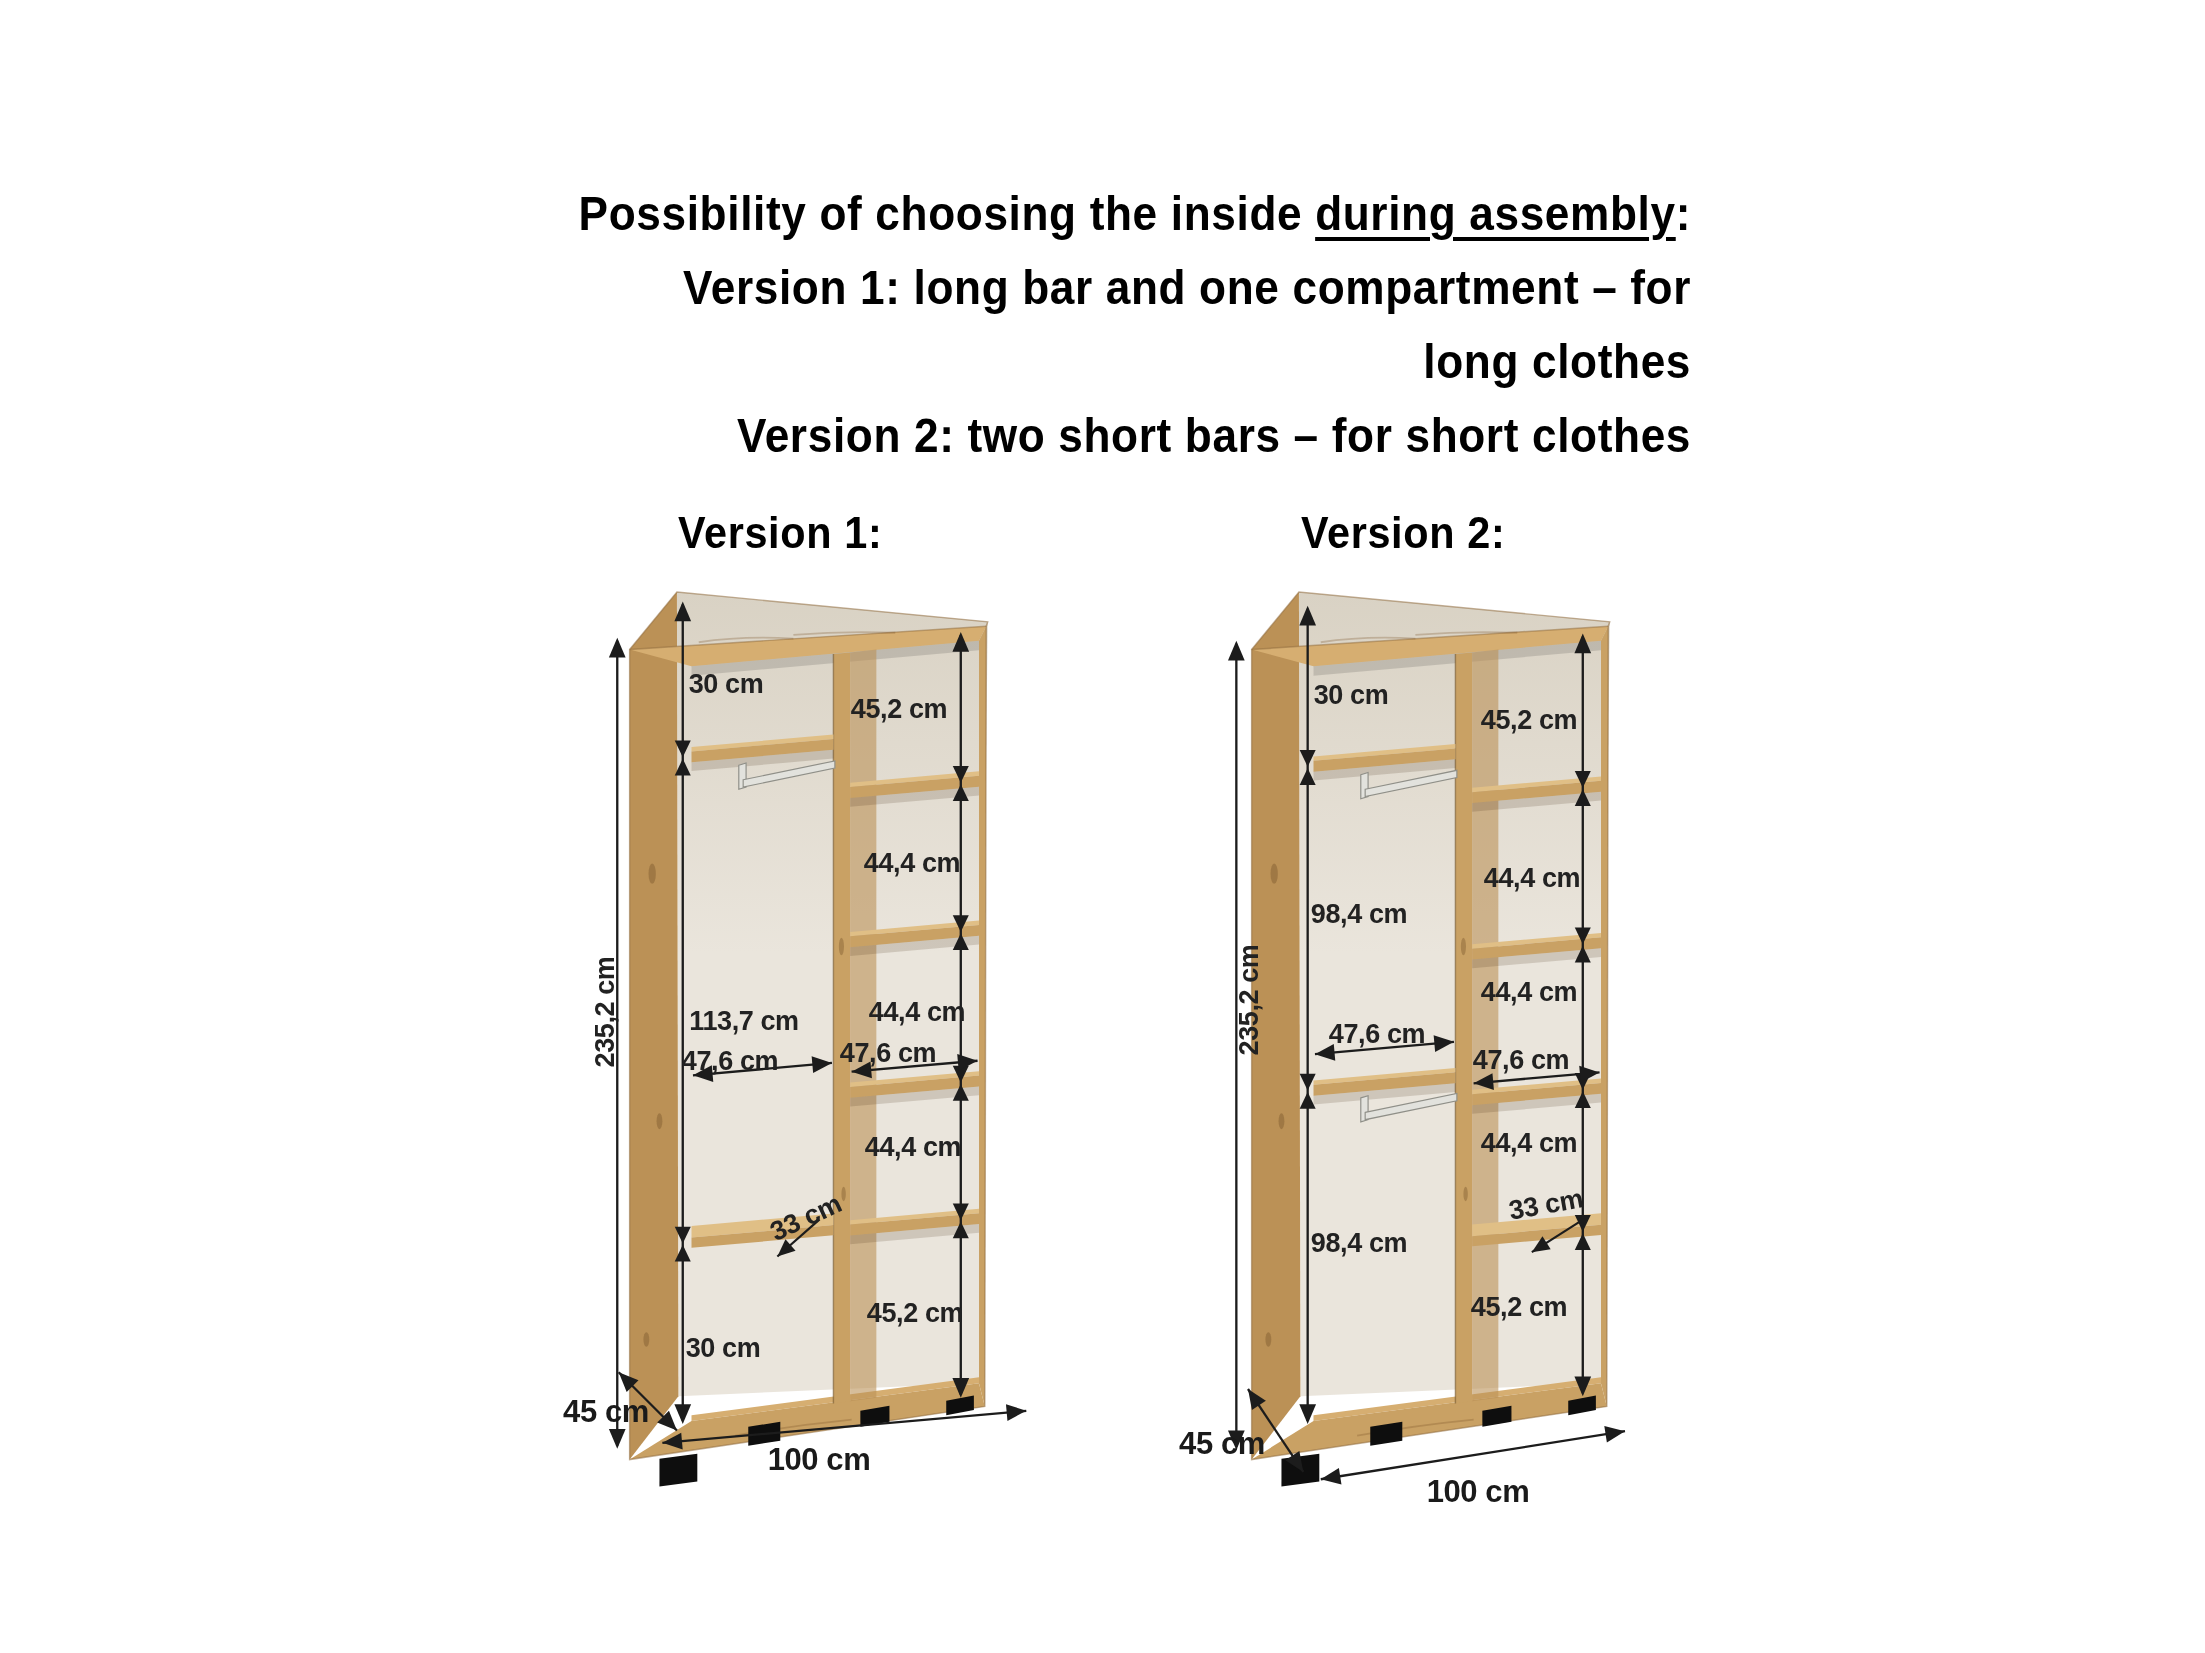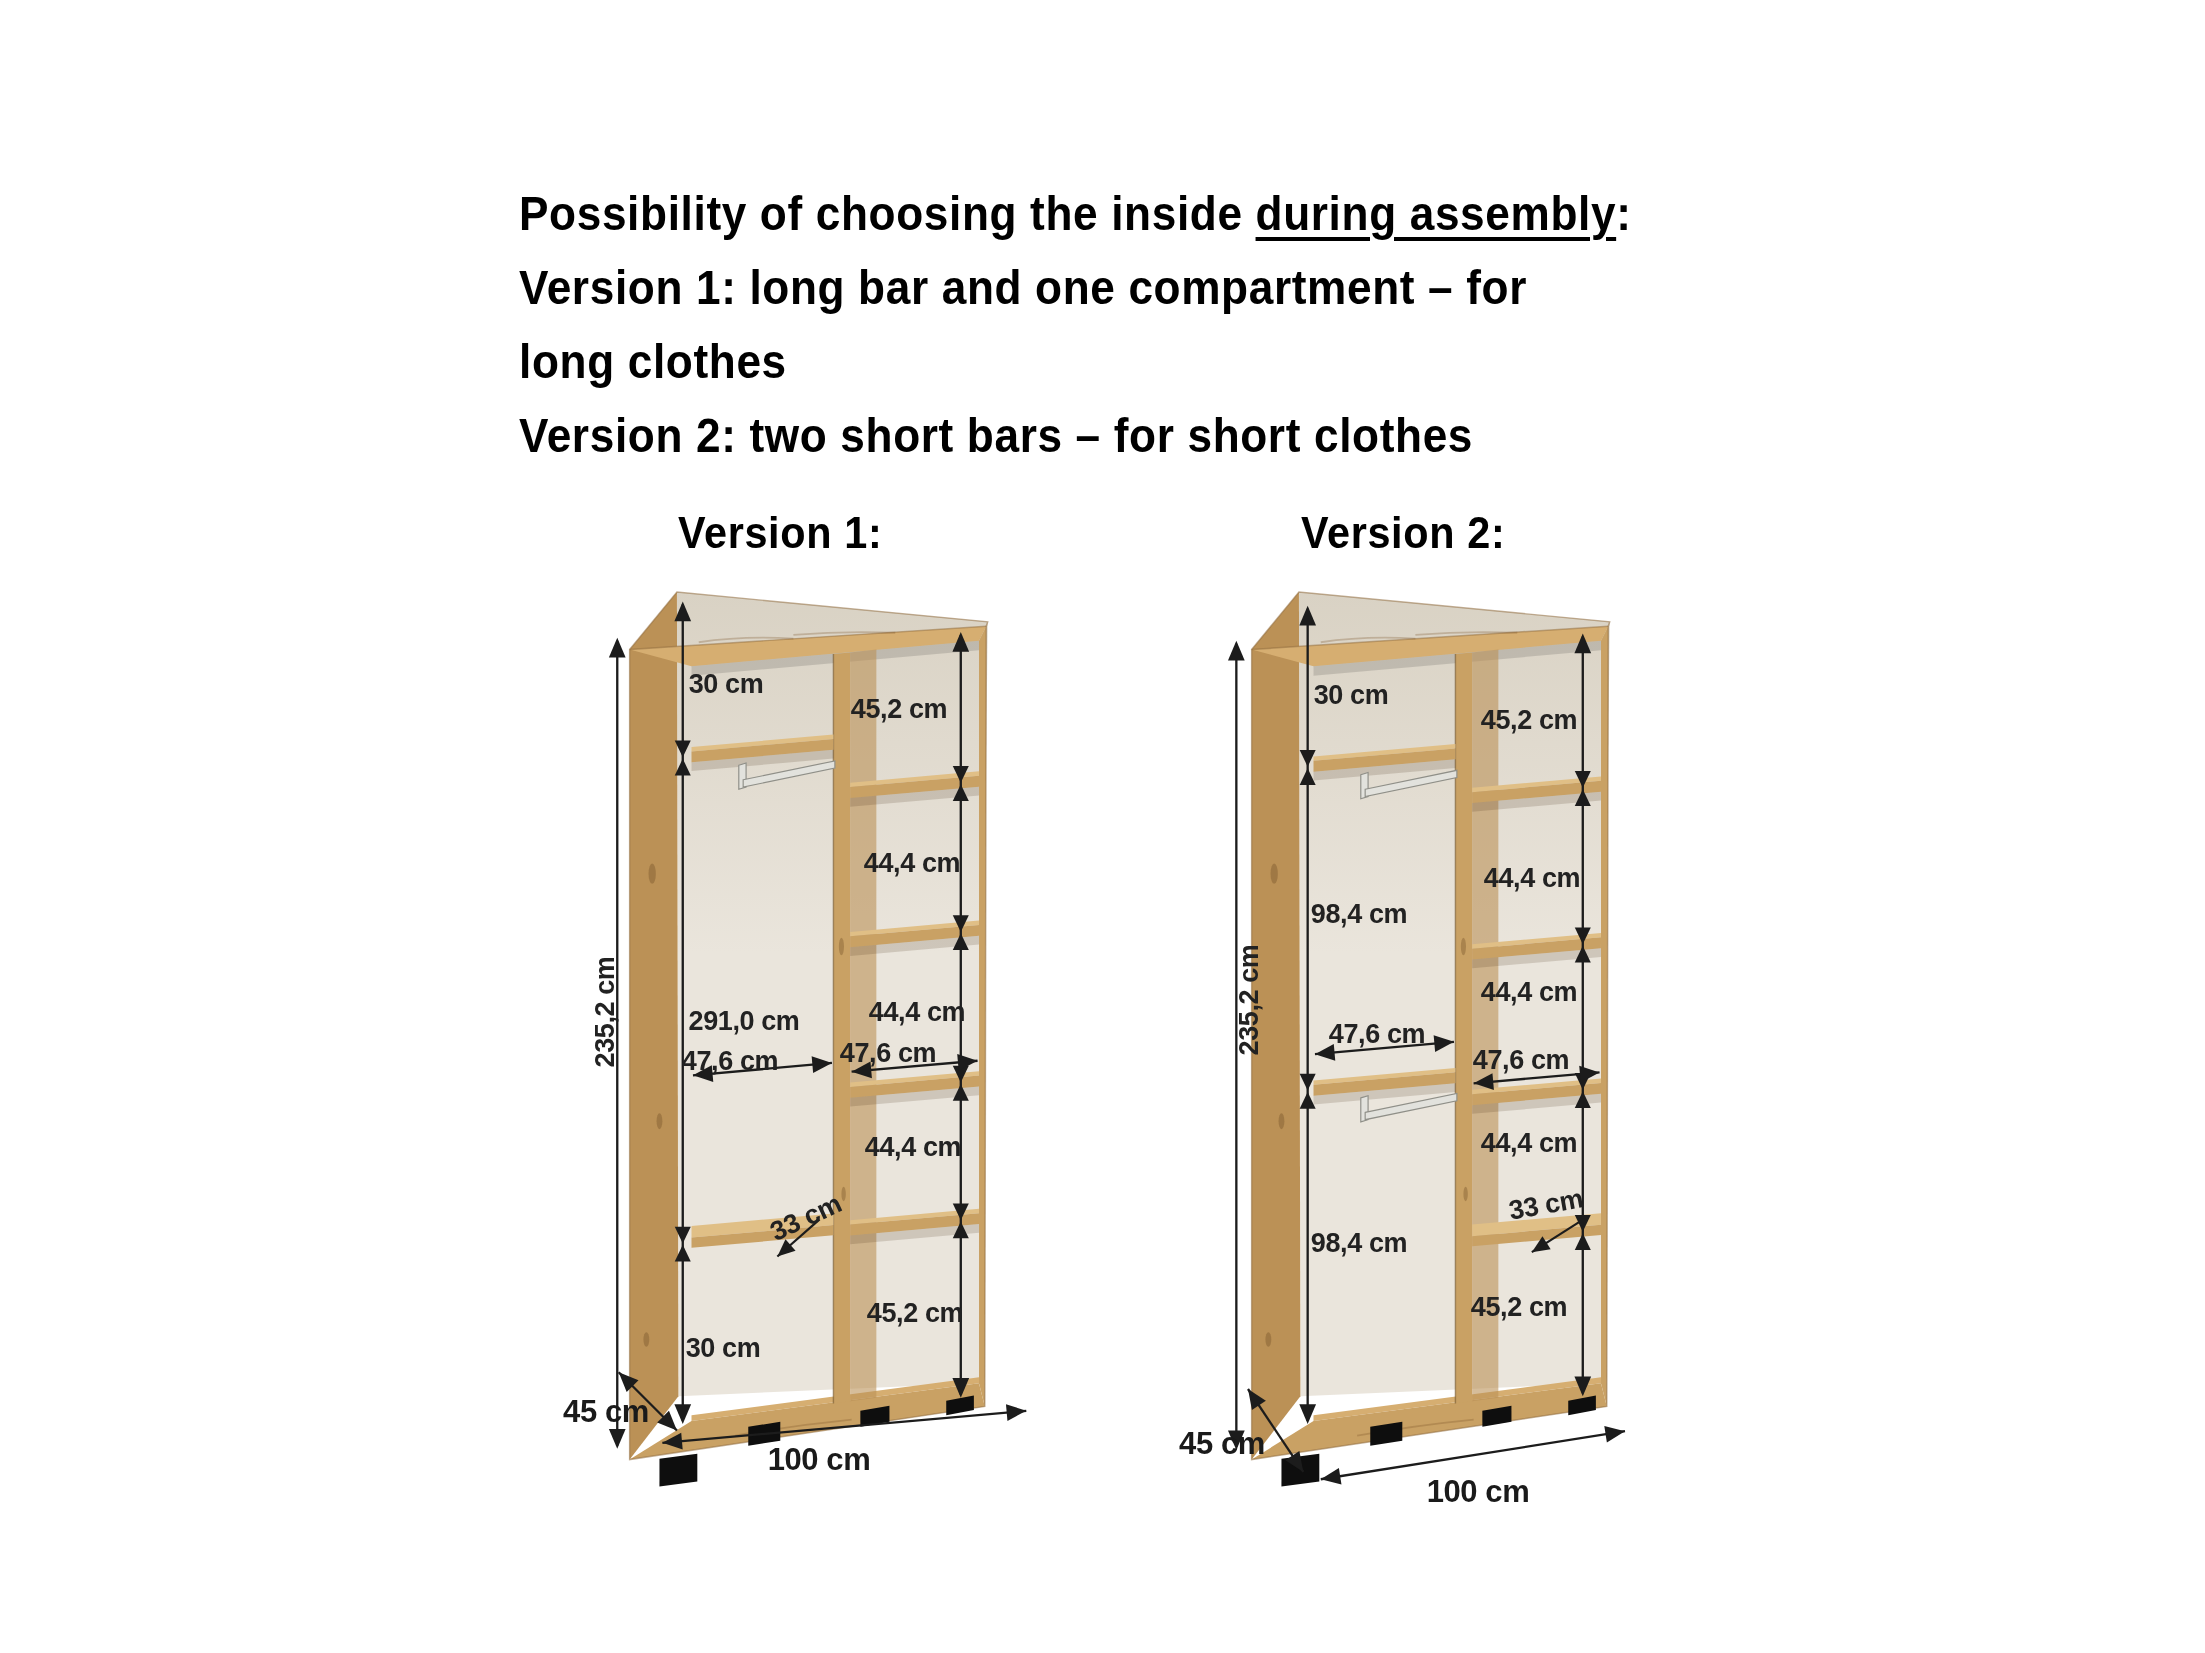--- a/index.html
+++ b/index.html
@@ -1,17 +1,17 @@
 <!DOCTYPE html>
 <html style="font-size:11.6px"><head>
 <meta charset="utf-8">
 <style>
   html,body{margin:0;padding:0;background:#fff;}
   #canvas{position:relative;width:2205px;height:1654px;background:#fff;overflow:hidden;
-          font-family:"Liberation Sans",sans-serif;color:#000;}
+          font-family:"Liberation Sans",sans-serif;color:#000;text-align:right;}
   
   .heading{position:absolute;left:519px;top:177px;width:1274px;font-size:48px;font-weight:700;
            line-height:74px;letter-spacing:0.7px;transform:scaleX(.92);transform-origin:left top;
            color:#000;white-space:nowrap;}
   .heading .u{text-decoration:underline;text-decoration-thickness:4.4px;text-underline-offset:7.3px;}
   .version-title{position:absolute;font-size:45px;font-weight:700;letter-spacing:0.7px;
                  transform:scaleX(.92);transform-origin:left top;color:#000;white-space:nowrap;}
   #v1-title{left:678px;top:507px;}
   #v2-title{left:1301px;top:507px;}
   
@@ -126,21 +126,21 @@
         <line x1="90" y1="1105" x2="170" y2="1185" stroke="#1c1c1c" stroke-width="3.2"></line>
         <polygon points="90,1105 117.22361107568209,1115.9601551083915 100.9601551083915,1132.2236110756821" fill="#1c1c1c"></polygon>
         <polygon points="170,1185 142.7763889243179,1174.0398448916085 159.0398448916085,1157.7763889243179" fill="#1c1c1c"></polygon>
         <line x1="366" y1="895" x2="308" y2="946" stroke="#1c1c1c" stroke-width="3"></line>
         <polygon points="308,946 319.0897598945163,922.2667485269722 332.95681517417415,938.0371251195243" fill="#1c1c1c"></polygon>
       </svg>
     <div class="dim rot90" style="left:52px;top:444px">235,2 cm</div>
     <div class="dim" style="left:173px;top:116px">30 cm</div>
     <div class="dim" style="left:346px;top:141px">45,2 cm</div>
     <div class="dim" style="left:359px;top:295px">44,4 cm</div>
-    <div class="dim" style="left:191px;top:453px">291,0 cm</div>
+    <div class="dim" style="left:191px;top:453px">113,7 cm</div>
     <div class="dim" style="left:364px;top:444px">44,4 cm</div>
     <div class="dim" style="left:177px;top:493px">47,6 cm</div>
     <div class="dim" style="left:335px;top:485px">47,6 cm</div>
     <div class="dim" style="left:360px;top:579px">44,4 cm</div>
     <div class="dim rot25" style="left:253px;top:650px">33 cm</div>
     <div class="dim" style="left:362px;top:745px">45,2 cm</div>
     <div class="dim" style="left:170px;top:780px">30 cm</div>
     <div class="dim big" style="left:53px;top:844px">45 cm</div>
     <div class="dim big" style="left:266px;top:892px">100 cm</div>
   </div>

